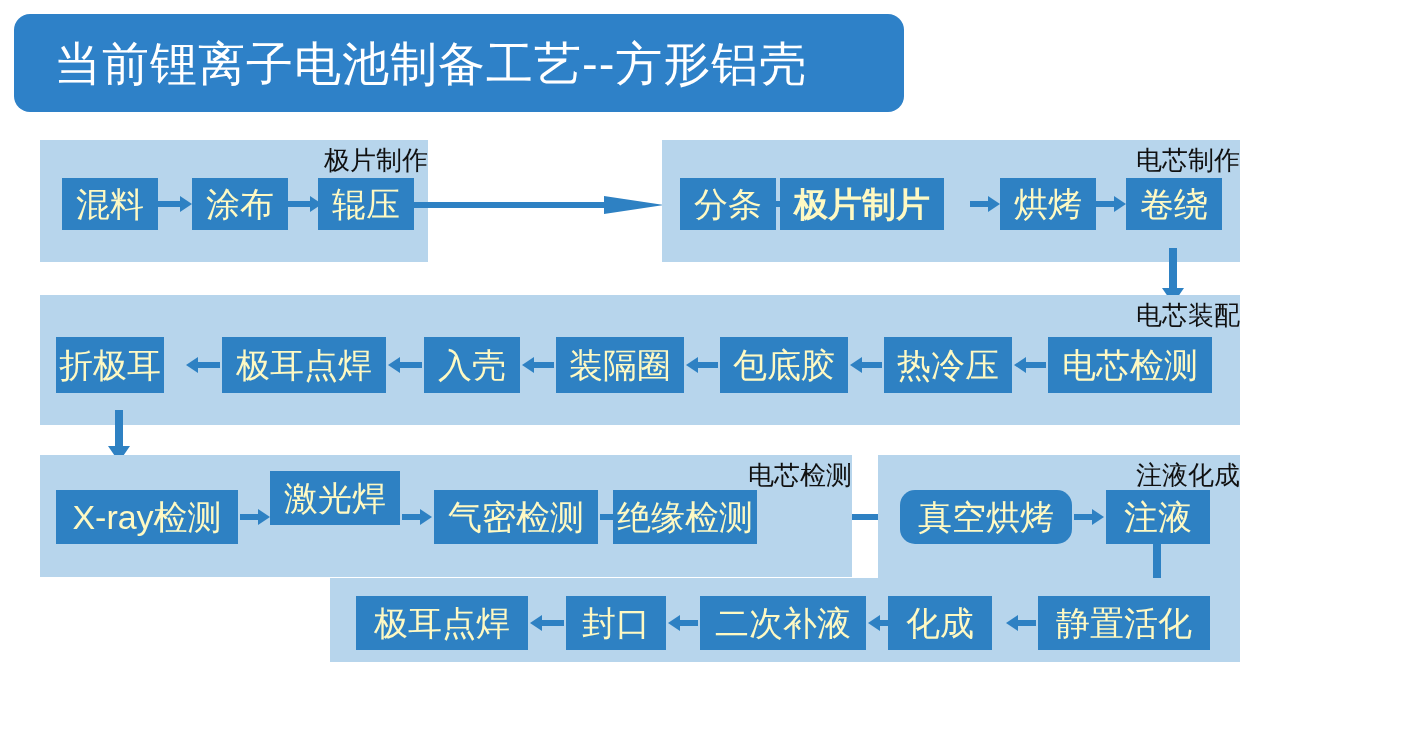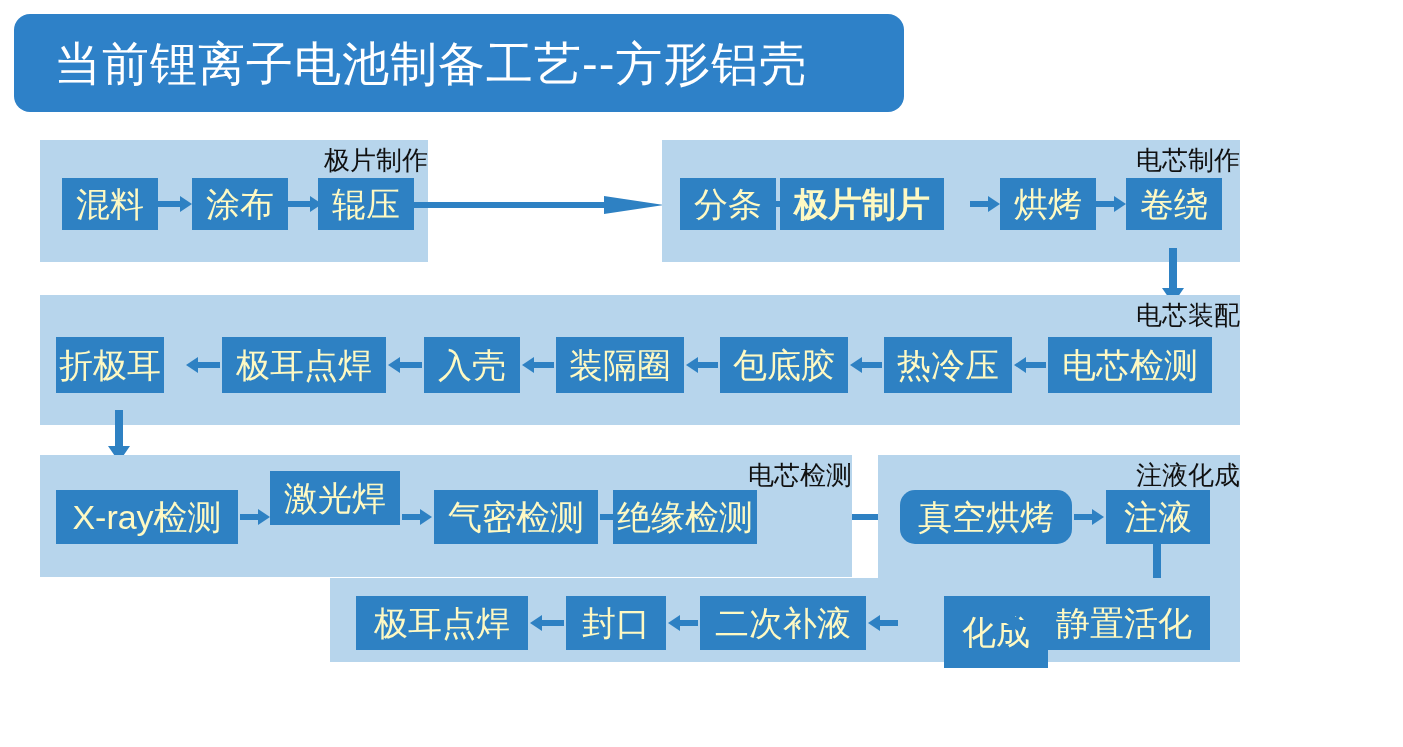--- a/index.html
+++ b/index.html
@@ -207,21 +207,21 @@
     <svg width="30" height="16" viewBox="0 0 30 16">
         <path d="M30 5 H12 V0 L0 8 L12 16 V11 H30 Z" fill="#2E81C3"></path>
       </svg>
   </div>
   <div class="node" style="left:700px;top:596px;width:166px;height:54px;">二次补液</div>
   <div class="arrow" style="left:868px;top:615px;">
     <svg width="30" height="16" viewBox="0 0 30 16">
         <path d="M30 5 H12 V0 L0 8 L12 16 V11 H30 Z" fill="#2E81C3"></path>
       </svg>
   </div>
-  <div class="node" style="left:944px;top:596px;width:104px;height:72px;">化成</div>
+  <div class="node" style="left:888px;top:596px;width:104px;height:54px;">化成</div>
   <div class="arrow" style="left:1006px;top:615px;">
     <svg width="30" height="16" viewBox="0 0 30 16">
         <path d="M30 5 H12 V0 L0 8 L12 16 V11 H30 Z" fill="#2E81C3"></path>
       </svg>
   </div>
   <div class="node" style="left:1038px;top:596px;width:172px;height:54px;">静置活化</div>
 
 </div>
 
 </body></html>

